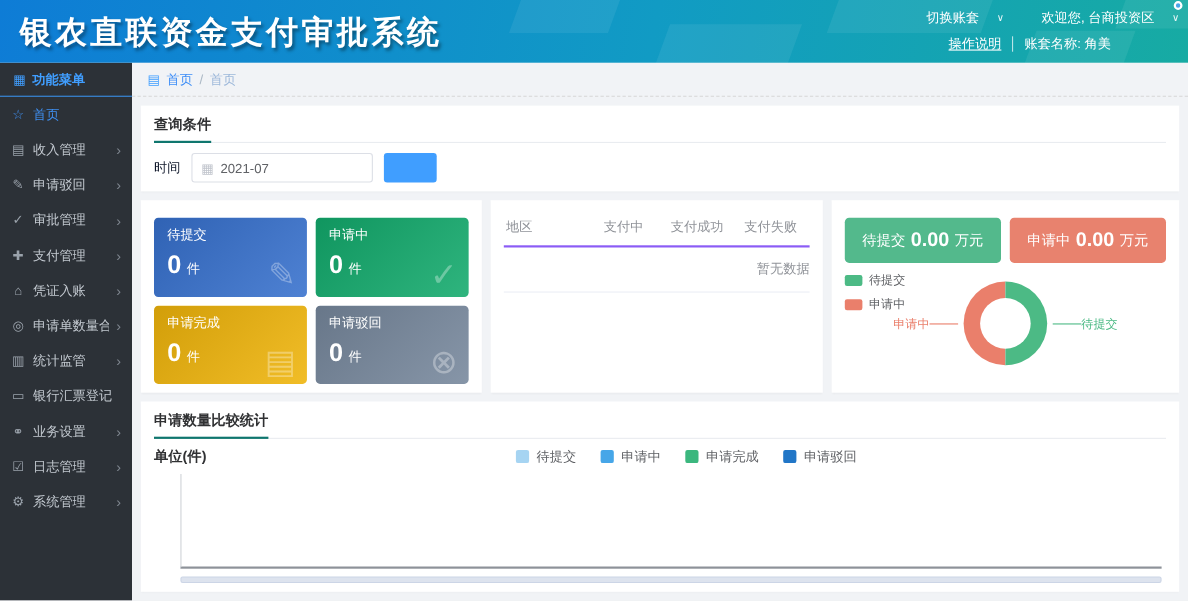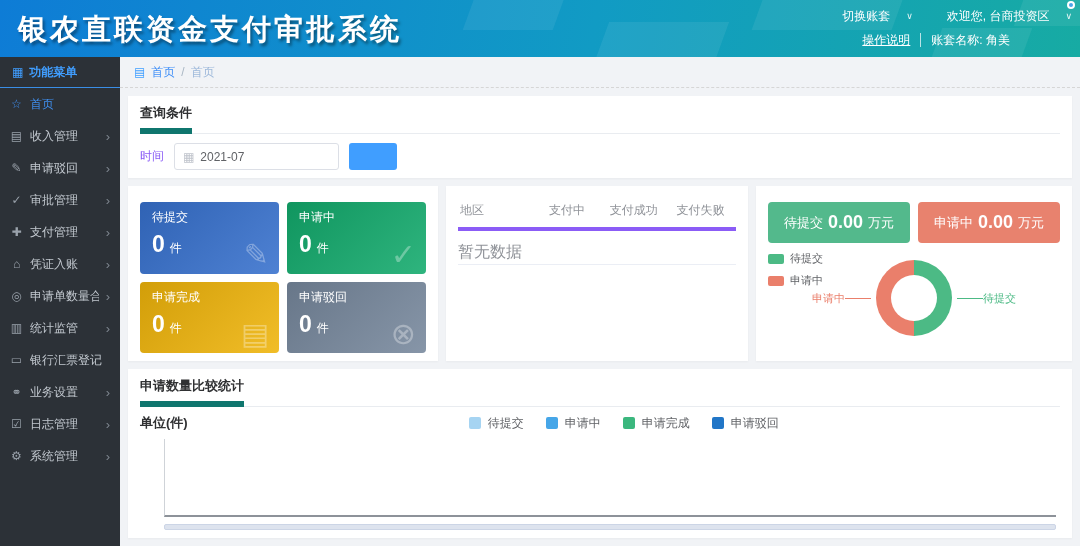--- a/index.html
+++ b/index.html
@@ -49,25 +49,25 @@
   .crumb-bar { height:31px; flex:0 0 31px; display:flex; align-items:center; gap:6px; padding:0 14px;
     font-size:12px; border-bottom:1px dashed #d6d6d6; }
   .crumb-ic { color:#409eff; font-size:12px; }
   .crumb-root { color:#3e8ef7; cursor:pointer; }
   .crumb-sep { color:#aab7c4; }
   .crumb-cur { color:#9db8da; }
   .content-inner { flex:1; min-height:0; padding:8px; display:flex; flex-direction:column; gap:8px; overflow:hidden; }
 
   .panel { background:#fff; padding:8px 12px; box-shadow:0 1px 2px rgba(0,0,0,0.04); }
   .p-title { border-bottom:1px solid #e9ecf0; font-size:13px; font-weight:bold; color:#303133; }
-  .p-title span { display:inline-block; padding-bottom:6px; border-bottom:6px solid #0f766e; margin-bottom:-1px; }
+  .p-title span { display:inline-block; padding-bottom:6px; border-bottom:2px solid #0f766e; margin-bottom:-1px; }
 
   
   .q-row { display:flex; align-items:center; gap:10px; margin-top:9px; }
-  .q-label { font-size:12px; color:#8b5cf6; }
+  .q-label { font-size:12px; color:#0f172a; }
   .q-input { display:flex; align-items:center; gap:6px; width:165px; height:27px; padding:0 8px;
     border:1px solid #dcdfe6; border-radius:3px; background:#fff; }
   .q-cal { color:#c0c4cc; font-size:12px; }
   .q-input input { border:none; outline:none; width:100%; font-size:12px; color:#606266;
     font-family:"Liberation Sans","DejaVu Sans",sans-serif; }
   .q-btn { width:36px; height:27px; background:#409eff; color:#fff; border:none; border-radius:3px;
     font-size:12px; cursor:pointer; font-family:"Liberation Sans","DejaVu Sans",sans-serif;padding-left:48px; }
 
   
   .panels-row { display:flex; gap:8px; height:175px; flex:0 0 175px; }
@@ -81,24 +81,24 @@
     background:linear-gradient(135deg,rgba(0,0,0,0.12),rgba(255,255,255,0.12)); }
   .card > * { position:relative; }
   .card-label { font-size:12px; }
   .card-vrow { margin-top:7px; display:flex; align-items:baseline; gap:5px; }
   .card-value { font-size:23px; font-weight:bold; line-height:1; }
   .card-unit { font-size:12px; }
   .card-ic { position:absolute; right:10px; bottom:2px; font-size:30px; color:rgba(255,255,255,0.32); }
 
   
   .t-head { display:grid; grid-template-columns:1.1fr 1fr 1fr 1fr; padding:8px 2px; font-size:12px;
-    color:#909399; border-bottom:4px solid #8b5cf6; }
+    color:#909399; border-bottom:2px solid #8b5cf6; }
   .t-head div { text-align:center; }
   .t-head div:first-child { text-align:left; }
-  .t-empty { text-align:left; font-size:16px; color:#909399; padding:11px 0 1px;
+  .t-empty { text-align:right; font-size:12px; color:#909399; padding:11px 0 12px;
     border-bottom:1px solid #ebeef5; }
 
   
   .aboxes { display:flex; gap:8px; margin-top:8px; }
   .abox { flex:1; height:41px; border-radius:4px; color:#fff; display:flex; align-items:center;
     justify-content:center; gap:5px; font-size:13px; }
   .abox-value { font-size:18px; font-weight:bold; }
   .amount-chart { position:relative; flex:1; display:flex; align-items:center; justify-content:center; }
   .a-legend { position:absolute; left:0; top:8px; display:flex; flex-direction:column; gap:7px; }
   .a-leg-item { display:flex; align-items:center; gap:6px; font-size:11px; color:#606266; }

